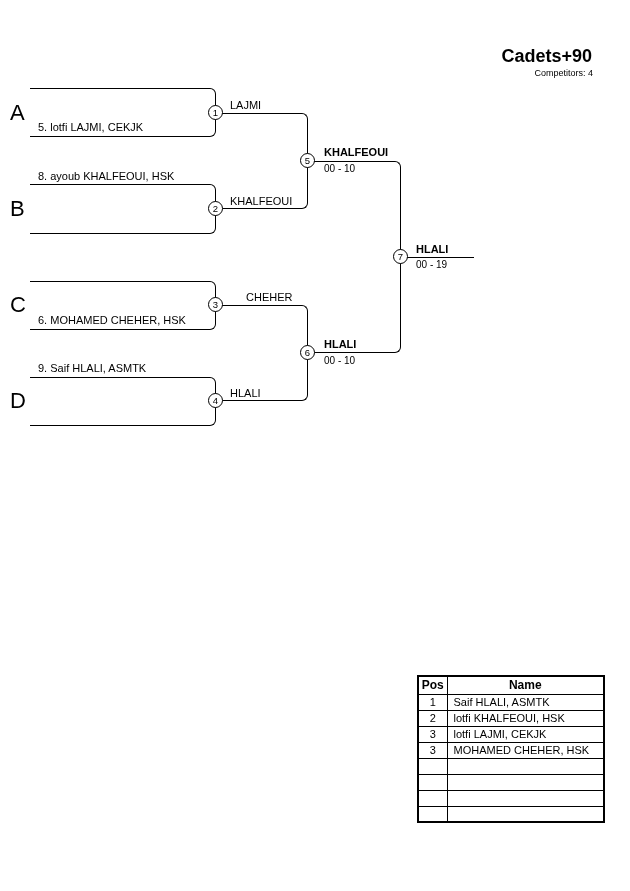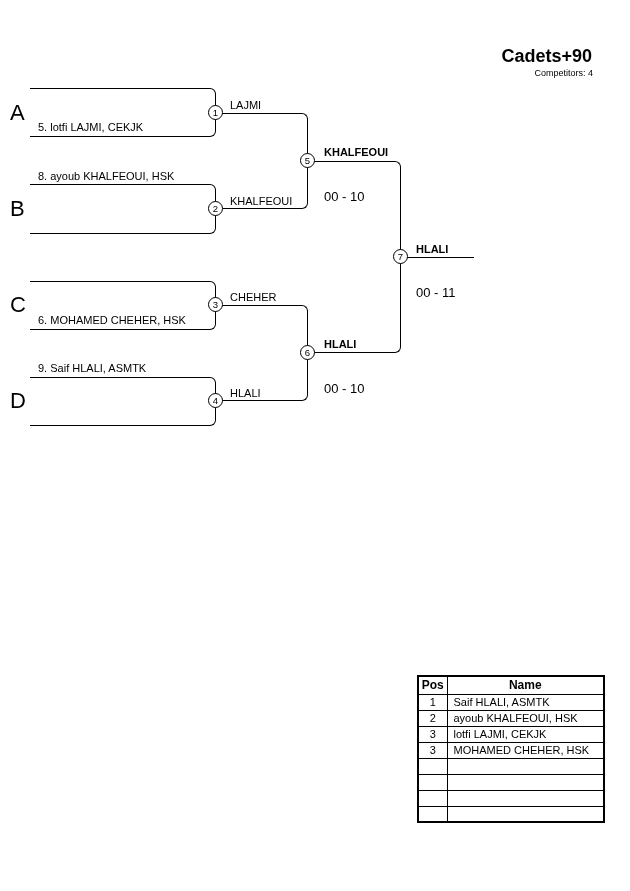--- a/index.html
+++ b/index.html
@@ -54,21 +54,21 @@
     width: 15px; height: 15px;
     border: 1px solid #000; border-radius: 50%;
     background: #fff;
     font-size: 9.5px; line-height: 13px; text-align: center;
     z-index: 5;
   }
   .letter { font-size: 22px; line-height: 24px; left: 10px; }
   .seed { font-size: 11px; line-height: 13px; white-space: nowrap; }
   .winner { font-size: 11px; line-height: 13px; white-space: nowrap; }
   .winner.bold { font-weight: bold; }
-  .score { font-size: 13px; line-height: 11px; white-space: nowrap; margin-top: 28px; }
+  .score { font-size: 10px; line-height: 11px; white-space: nowrap; }
 
   
   .results-title {
     left: 417px; top: 655px; width: 188px;
     text-align: center; font-size: 12px; font-weight: bold; line-height: 15px;
   }
   table.results {
     position: absolute; left: 417px; top: 675px; width: 188px;
     border-collapse: collapse;
     border: 2px solid #000;
@@ -122,50 +122,50 @@
   <div class="abs circle" style="left:208px;top:105px">1</div>
   <div class="abs circle" style="left:208px;top:201px">2</div>
   <div class="abs circle" style="left:208px;top:297px">3</div>
   <div class="abs circle" style="left:208px;top:393px">4</div>
   <div class="abs circle" style="left:300px;top:153px">5</div>
   <div class="abs circle" style="left:300px;top:345px">6</div>
   <div class="abs circle" style="left:393px;top:249px">7</div>
 
   <div class="abs winner" style="left:230px;top:99px">LAJMI</div>
   <div class="abs winner" style="left:230px;top:195px">KHALFEOUI</div>
-  <div class="abs winner" style="left:230px;top:291px">CHEHER</div>
+  <div class="abs winner" style="left:246px;top:291px">CHEHER</div>
   <div class="abs winner" style="left:230px;top:387px">HLALI</div>
 
   <div class="abs winner bold" style="left:324px;top:146px">KHALFEOUI</div>
   <div class="abs score" style="left:324px;top:163px">00 - 10</div>
   <div class="abs winner bold" style="left:324px;top:338px">HLALI</div>
   <div class="abs score" style="left:324px;top:355px">00 - 10</div>
 
   <div class="abs winner bold" style="left:416px;top:243px">HLALI</div>
-  <div class="abs score" style="left:416px;top:259px">00 - 11</div>
+  <div class="abs score" style="left:416px;top:259px">00 - 19</div>
 
   <table class="results">
     <colgroup>
         <col class="col-pos">
         <col>
       </colgroup>
     <thead>
       <tr>
         <th>Pos</th>
         <th>Name</th>
       </tr>
     </thead>
     <tbody>
       <tr>
         <td class="pos-cell">1</td>
         <td class="name-cell">Saif HLALI, ASMTK</td>
       </tr>
       <tr>
         <td class="pos-cell">2</td>
-        <td class="name-cell">ayoub KHALFEOUI, HSK</td>
+        <td class="name-cell">lotfi KHALFEOUI, HSK</td>
       </tr>
       <tr>
         <td class="pos-cell">3</td>
         <td class="name-cell">lotfi LAJMI, CEKJK</td>
       </tr>
       <tr>
         <td class="pos-cell">3</td>
         <td class="name-cell">MOHAMED CHEHER, HSK</td>
       </tr>
       <tr>

